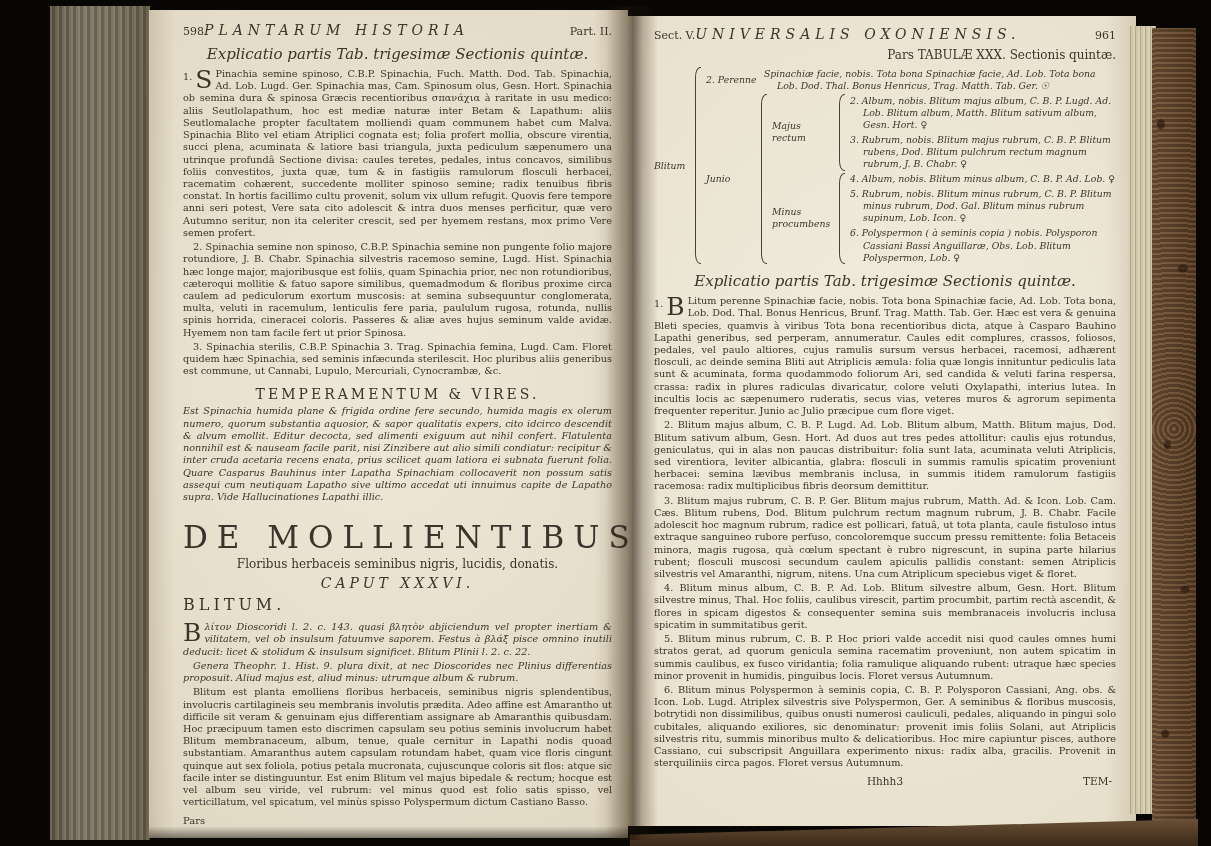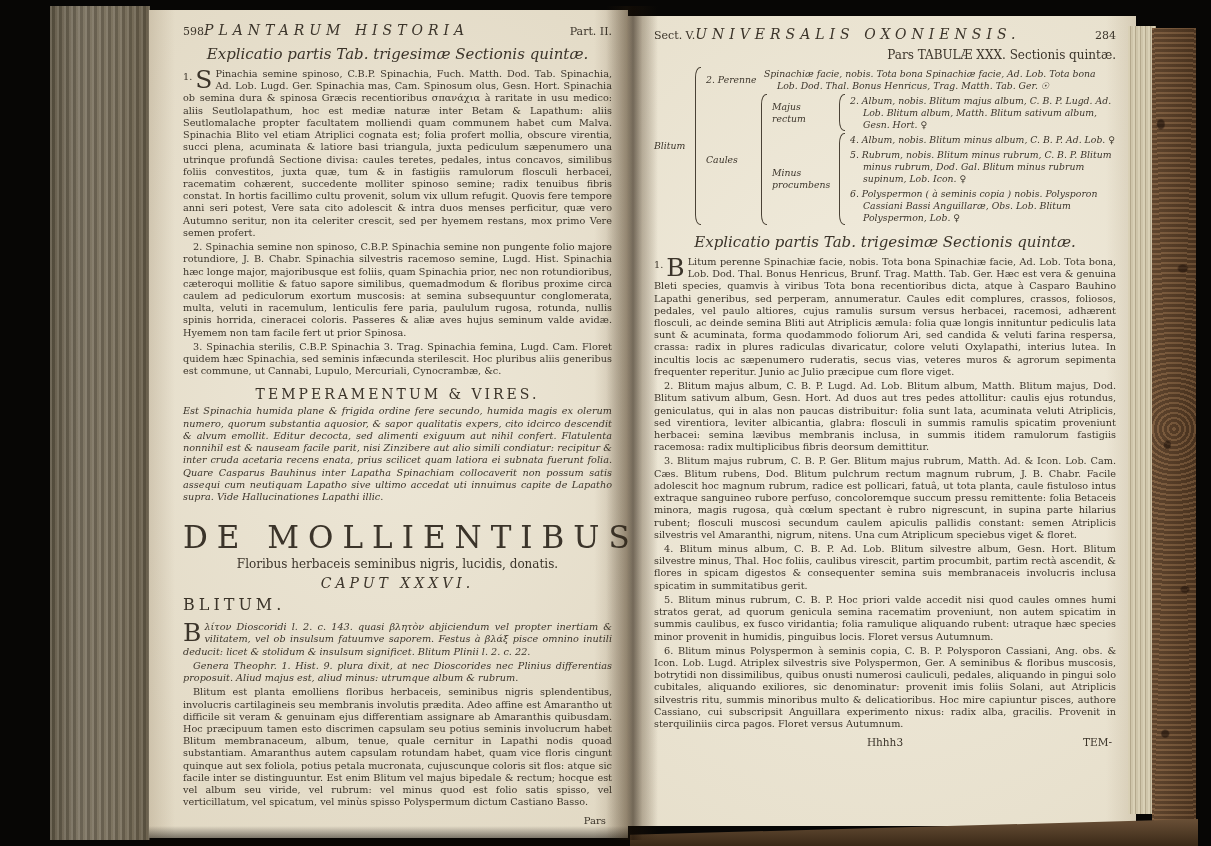--- a/index.html
+++ b/index.html
@@ -72,21 +72,21 @@
   .para{margin:0 0 2px 0;}
   .para.indent{text-indent:10px;}
   .pnum{float:left;font-size:9.7px;margin:3px 3px 0 0;}
   .dropcap{float:left;font-size:25px;line-height:.82;margin:2px 3px 0 0;}
   .center-head{text-align:center;letter-spacing:3px;font-size:14px;margin:9px 0 3px;}
   .italicblock{font-style:italic;}
   .big-title{text-align:center;font-size:31px;letter-spacing:9px;margin:16px 0 2px;white-space:nowrap;}
   .subtitle{text-align:center;font-size:12px;margin:2px 0 4px;}
   .caput{text-align:center;font-style:italic;font-size:14px;letter-spacing:4px;margin:4px 0;}
   .chapname{text-align:left;font-size:16px;letter-spacing:4px;margin:3px 0 7px;}
-  .catchline{text-align:right;font-size:10px;margin-top:6px;padding-right:6px;}
+  .catchline{font-size:10px;margin-top:6px;padding-right:6px;}
   .sigline{position:relative;text-align:center;font-size:10.5px;margin-top:6px;height:14px;}
   .sigline .catch{position:absolute;right:4px;top:0;}
   
   .tbl-title{text-align:right;font-size:12px;margin:6px 0 4px;}
   .tbl{font-size:9.3px;font-style:italic;line-height:1.3;}
   .trow{display:flex;align-items:center;}
   .tcol{display:flex;flex-direction:column;flex:1;justify-content:center;}
   .tlabel{flex:0 0 auto;text-align:left;}
   .bracket{
     align-self:stretch;flex:0 0 5px;width:5px;margin:1px 5px 1px 3px;
@@ -145,43 +145,44 @@
 
       <div class="catchline">Pars</div>
     </div>
   </div>
 
   <div class="page page-right">
     <div class="content-r">
       <div class="header-line">
         <span>Sect. V.</span>
         <span class="running">UNIVERSALIS OXONIENSIS.</span>
-        <span>284</span>
+        <span>961</span>
       </div>
 
       <div class="tbl-title">Pars TABULÆ XXX. Sectionis quintæ.</div>
 
       <div class="tbl">
         <div class="trow">
           <div class="tlabel root-label">Blitum</div>
           <div class="bracket"></div>
           <div class="tcol">
             <div class="trow">
               <div class="tlabel perenne-label">2. Perenne</div>
               <div class="ttext">Spinachiæ facie, nobis. Tota bona Spinachiæ facie, Ad. Lob. Tota bona Lob. Dod. Thal. Bonus Henricus, Trag. Matth. Tab. Ger. ☉</div>
             </div>
             <div class="trow">
-              <div class="tlabel annuum-label">Caules</div>
+              <div class="tlabel annuum-label">Junio</div>
               <div class="bracket"></div>
               <div class="tcol">
                 <div class="trow">
                   <div class="tlabel sub-label">Majus rectum</div>
                   <div class="bracket"></div>
                   <div class="tcol">
                     <div class="ttext">2. Album, nobis. Blitum majus album, C. B. P. Lugd. Ad. Lob. Blitum album, Matth. Blitum sativum album, Gesn. Hort. ♀</div>
+                    <div class="ttext">3. Rubrum, nobis. Blitum majus rubrum, C. B. P. Blitum rubens, Dod. Blitum pulchrum rectum magnum rubrum, J. B. Chabr. ♀</div>
                   </div>
                 </div>
                 <div class="trow">
                   <div class="tlabel sub-label">Minus procumbens</div>
                   <div class="bracket"></div>
                   <div class="tcol">
                     <div class="ttext">4. Album, nobis. Blitum minus album, C. B. P. Ad. Lob. ♀</div>
                     <div class="ttext">5. Rubrum, nobis. Blitum minus rubrum, C. B. P. Blitum minus rubrum, Dod. Gal. Blitum minus rubrum supinum, Lob. Icon. ♀</div>
                     <div class="ttext">6. Polyspermon ( à seminis copia ) nobis. Polysporon Cassiani Bassi Anguillaræ, Obs. Lob. Blitum Polyspermon, Lob. ♀</div>
                   </div>

